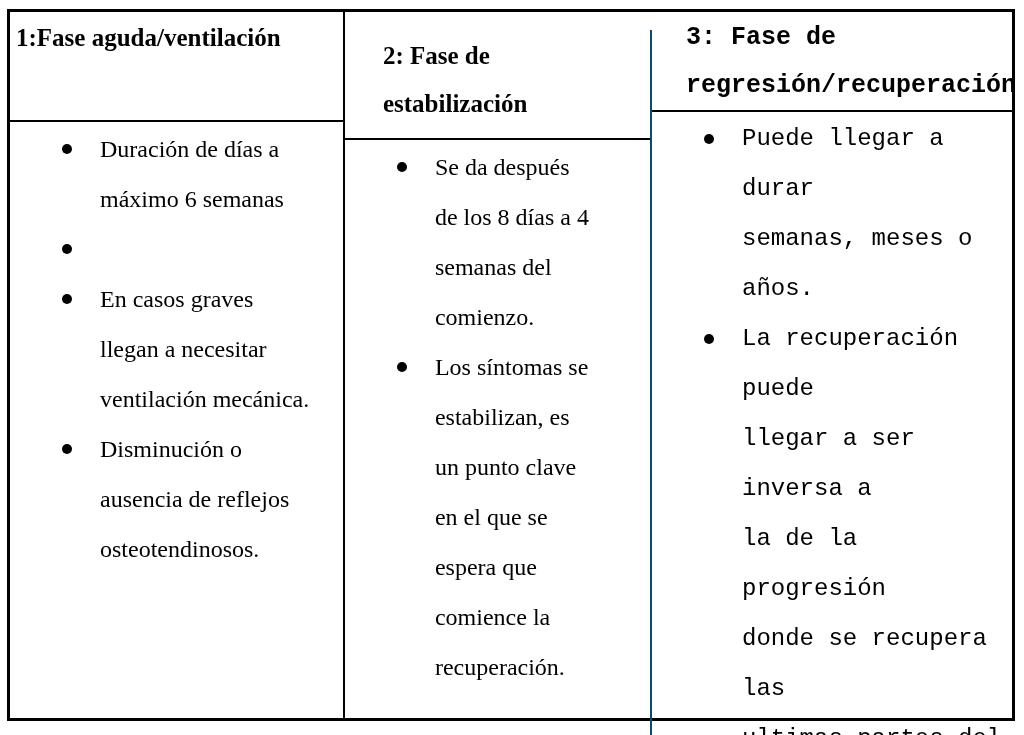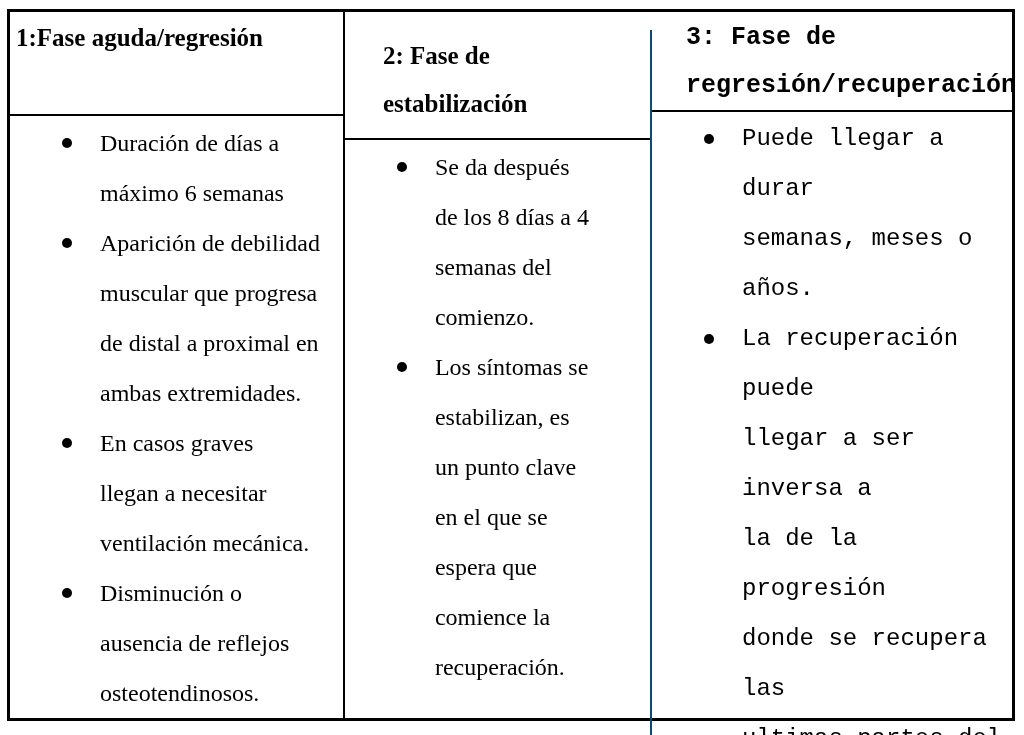--- a/index.html
+++ b/index.html
@@ -75,37 +75,33 @@
     white-space: pre-line;
     flex: 1;
   }
 </style>
 </head>
 <body>
 
 <div class="doc-table">
 
   <div class="col col-1">
-    <div class="header-cell">1:Fase aguda/regresión</div>
+    <div class="header-cell">1:Fase aguda/ventilación</div>
     <div class="body-cell">
       <div class="bullet-item">
         <span class="bullet-marker">
             <span class="dot"></span>
           </span>
         <span class="bullet-text">Duración de días a
 máximo 6 semanas</span>
       </div>
       <div class="bullet-item">
         <span class="bullet-marker">
             <span class="dot"></span>
           </span>
-        <span class="bullet-text">Aparición de debilidad
-muscular que progresa
-de distal a proximal en
-ambas extremidades.</span>
       </div>
       <div class="bullet-item">
         <span class="bullet-marker">
             <span class="dot"></span>
           </span>
         <span class="bullet-text">En  casos graves
 llegan a necesitar
 ventilación mecánica.</span>
       </div>
       <div class="bullet-item">

